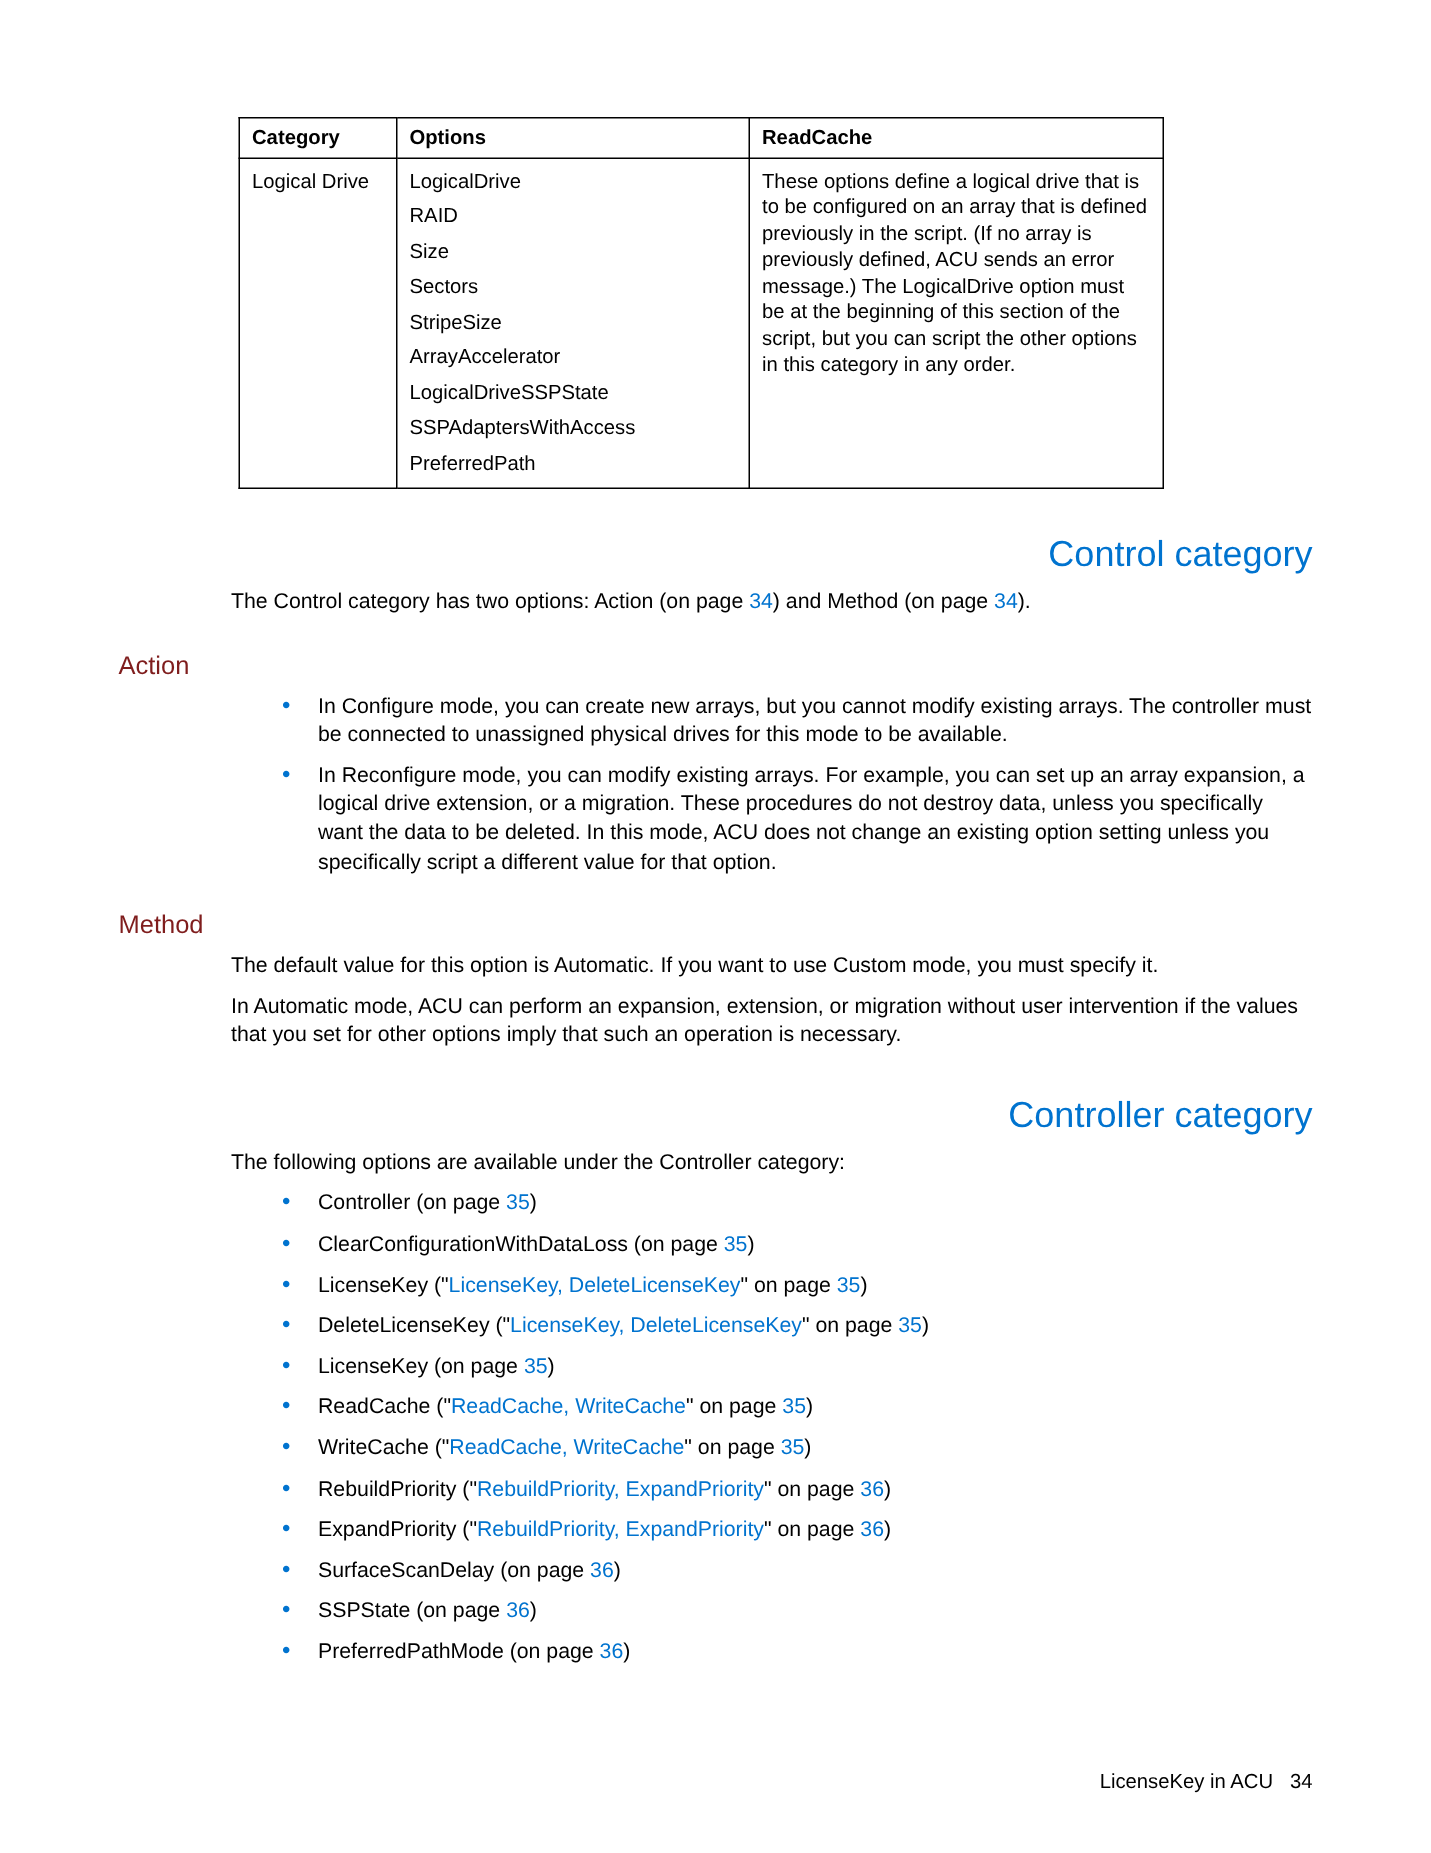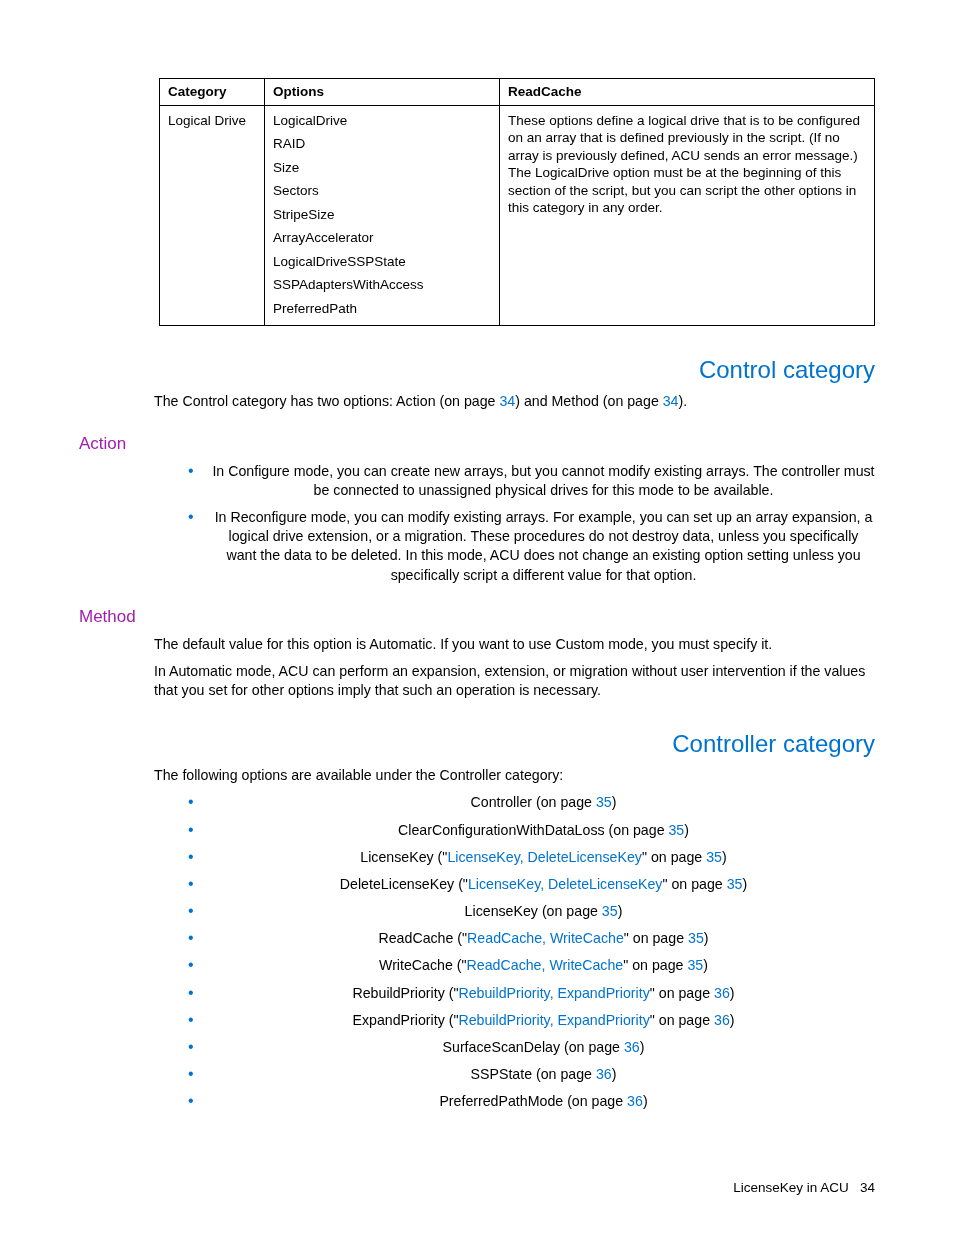--- a/index.html
+++ b/index.html
@@ -16,21 +16,21 @@
     box-sizing: border-box;
   }
   .page {
     padding: 78px 79px 40px 79px;
     box-sizing: border-box;
     height: 100%;
     position: relative;
   }
   table.main-table {
     border-collapse: collapse;
-    width: 716px;
+    width: 617px;
     margin-left: 80px;
     font-size: 13.5px;
     line-height: 1.3;
   }
   table.main-table th, table.main-table td {
     border: 1px solid #000;
     vertical-align: top;
     text-align: left;
   }
   table.main-table th {
@@ -44,21 +44,21 @@
   .opt-list div:last-child { margin-bottom: 0; }
   h2.sec {
     font-weight: normal;
     color: #0073cf;
     font-size: 24px;
     margin: 30px 0 8px 0;
     text-align: right;
   }
   h3.sub {
     font-weight: normal;
-    color: #a21caf;
+    color: #7f1d1d;
     font-size: 17px;
     margin: 22px 0 8px 0;
   }
   p.body {
     margin: 8px 0 8px 75px;
     line-height: 1.35;
   }
   p.body-intro {
     margin: 8px 0 8px 75px;
     line-height: 1.35;
@@ -66,21 +66,20 @@
   ul.doc-list {
     list-style: none;
     padding: 0;
     margin: 6px 0 0 109px;
   }
   ul.doc-list li {
     position: relative;
     padding-left: 24px;
     margin-bottom: 8px;
     line-height: 1.35;
-    text-align: center;
   }
   ul.doc-list li::before {
     content: "•";
     position: absolute;
     left: 0px;
     top: 1px;
     color: #0073cf;
     font-size: 16px;
     line-height: 1;
   }

